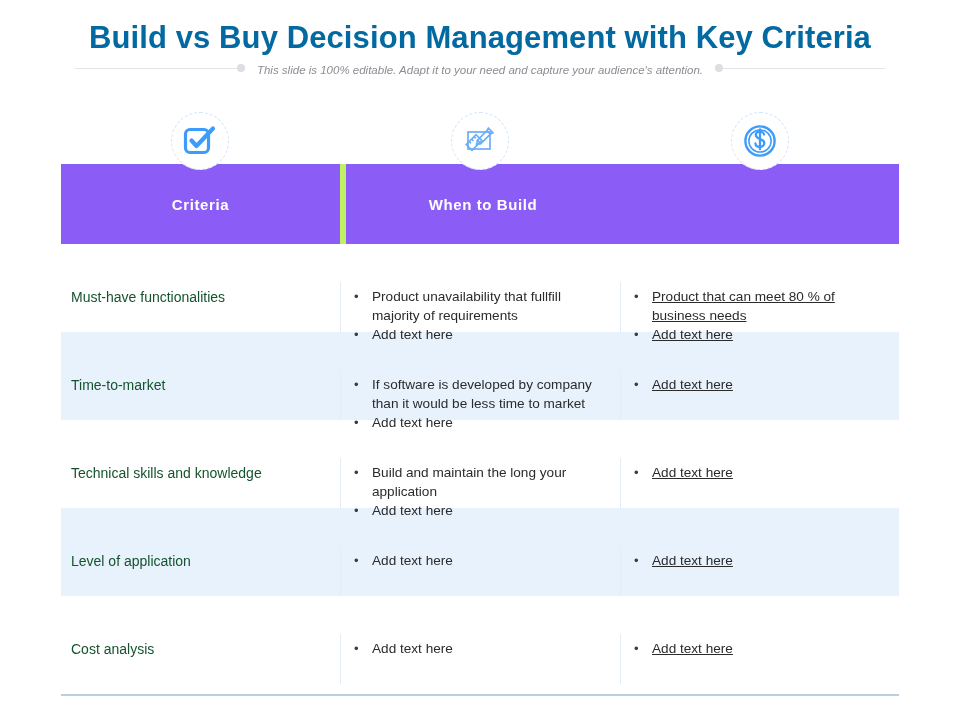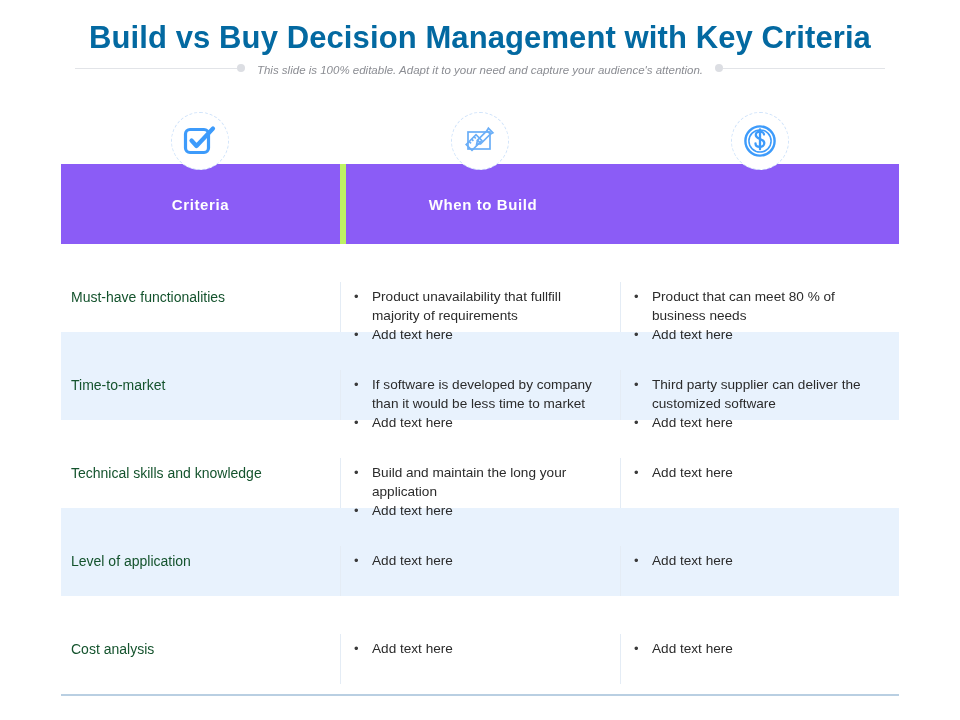--- a/index.html
+++ b/index.html
@@ -154,21 +154,21 @@
   }
   ul.bullets li::before {
     content: "\2022";
     position: absolute;
     left: 3px;
     top: -0.5px;
     font-size: 13px;
     color: #3a3a3a;
   }
   .col-2 ul.bullets li { padding-left: 21px; }
-  .col-3 ul.bullets li { padding-left: 21px; }
+  .col-3 ul.bullets li { padding-left: 21px; text-decoration: underline; }
 
   .table-bottom-rule {
     height: 2px;
     background: #b9cfe2;
     width: 838px;
     margin-top: 10px;
   }
 </style>
 </head>
 <body>
@@ -256,21 +256,20 @@
           <div class="crit-label">Time-to-market</div>
         </div>
         <div class="cell col-2">
           <ul class="bullets">
             <li>If software is developed by company than it would be less time to market</li>
             <li>Add text here</li>
           </ul>
         </div>
         <div class="cell col-3">
           <ul class="bullets">
-            <li>Third party supplier can deliver the customized software</li>
             <li>Add text here</li>
           </ul>
         </div>
       </div>
       <div class="t-row t-body-row">
         <div class="cell col-1">
           <div class="crit-label">Technical skills and knowledge</div>
         </div>
         <div class="cell col-2">
           <ul class="bullets">

